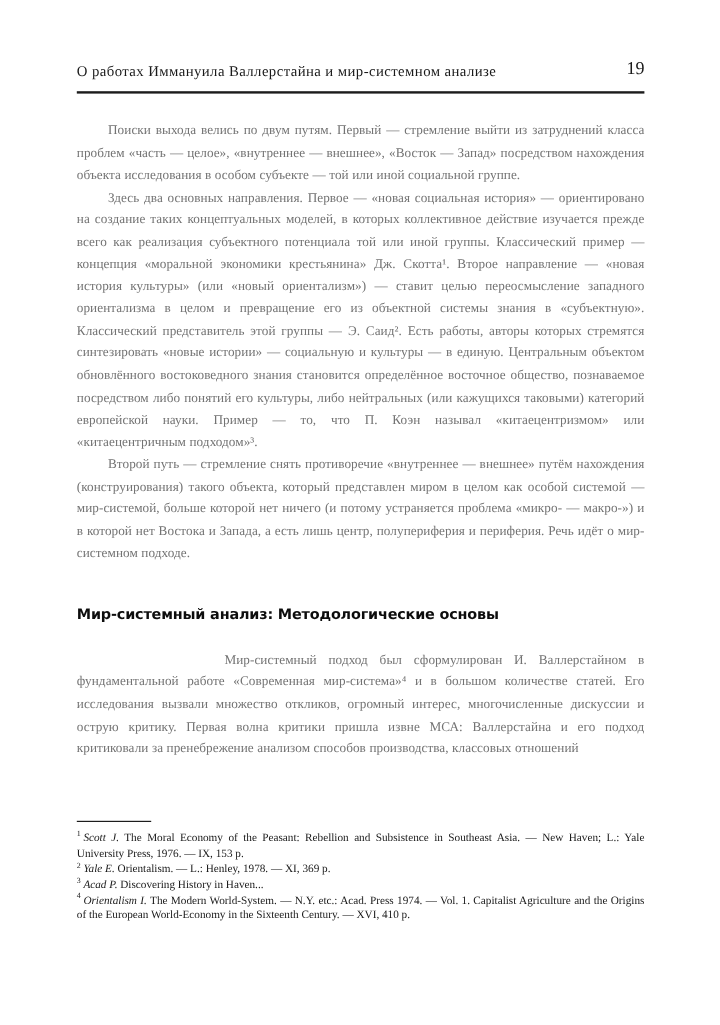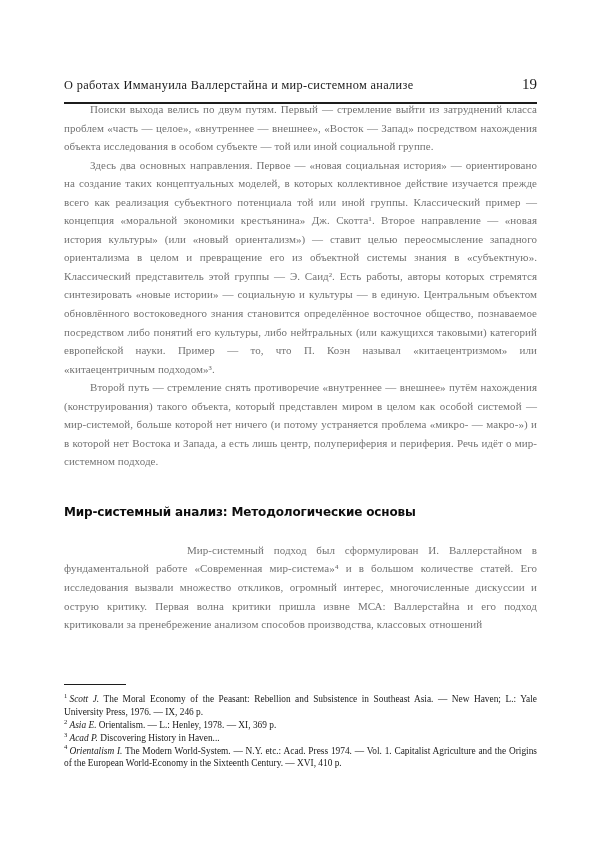--- a/index.html
+++ b/index.html
@@ -23,21 +23,21 @@
     position: absolute;
     left: 64px;
     top: 0;
     width: 473px;
     height: 854px;
   }
 
   
   .header {
     position: absolute;
-    top: 78px;
+    top: 52px;
     left: 0;
     width: 473px;
     height: 22px;
   }
   .header-title {
     position: absolute;
     left: 0;
     top: 0;
     font-size: 12.3px;
     letter-spacing: 0.35px;
@@ -156,25 +156,25 @@
       <div class="heading-space-after"></div>
 
       <p class="para wide-indent">Мир-системный подход был сформулирован И. Валлерстайном в фундаментальной работе «Современная мир-система»⁴ и в большом количестве статей. Его исследования вызвали множество откликов, огромный интерес, многочисленные дискуссии и острую критику. Первая волна критики пришла извне МСА: Валлерстайна и его подход критиковали за пренебрежение анализом способов производства, классовых отношений</p>
 
     </div>
 
     <div class="footnotes">
       <div class="footnote-rule"></div>
 
       <p class="footnote">
-        <span class="fn-marker">1</span><span class="fn-author">Scott J.</span> <span>The Moral Economy of the Peasant: Rebellion and Subsistence in Southeast Asia. — New Haven; L.: Yale University Press, 1976. — IX, 246 p.</span>
+        <span class="fn-marker">1</span><span class="fn-author">Scott J.</span> <span>The Moral Economy of the Peasant: Rebellion and Subsistence in Southeast Asia. — New Haven; L.: Yale University Press, 1976. — IX, 153 p.</span>
       </p>
 
       <p class="footnote">
-        <span class="fn-marker">2</span><span class="fn-author">Asia E.</span> <span>Orientalism. — L.: Henley, 1978. — XI, 369 p.</span>
+        <span class="fn-marker">2</span><span class="fn-author">Yale E.</span> <span>Orientalism. — L.: Henley, 1978. — XI, 369 p.</span>
       </p>
 
       <p class="footnote">
         <span class="fn-marker">3</span><span class="fn-author">Acad P.</span> <span>Discovering History in Haven...</span>
       </p>
 
       <p class="footnote">
         <span class="fn-marker">4</span><span class="fn-author">Orientalism I.</span> <span>The Modern World-System. — N.Y. etc.: Acad. Press 1974. — Vol. 1. Capitalist Agriculture and the Origins of the European World-Economy in the Sixteenth Century. — XVI, 410 p.</span>
       </p>
     </div>

